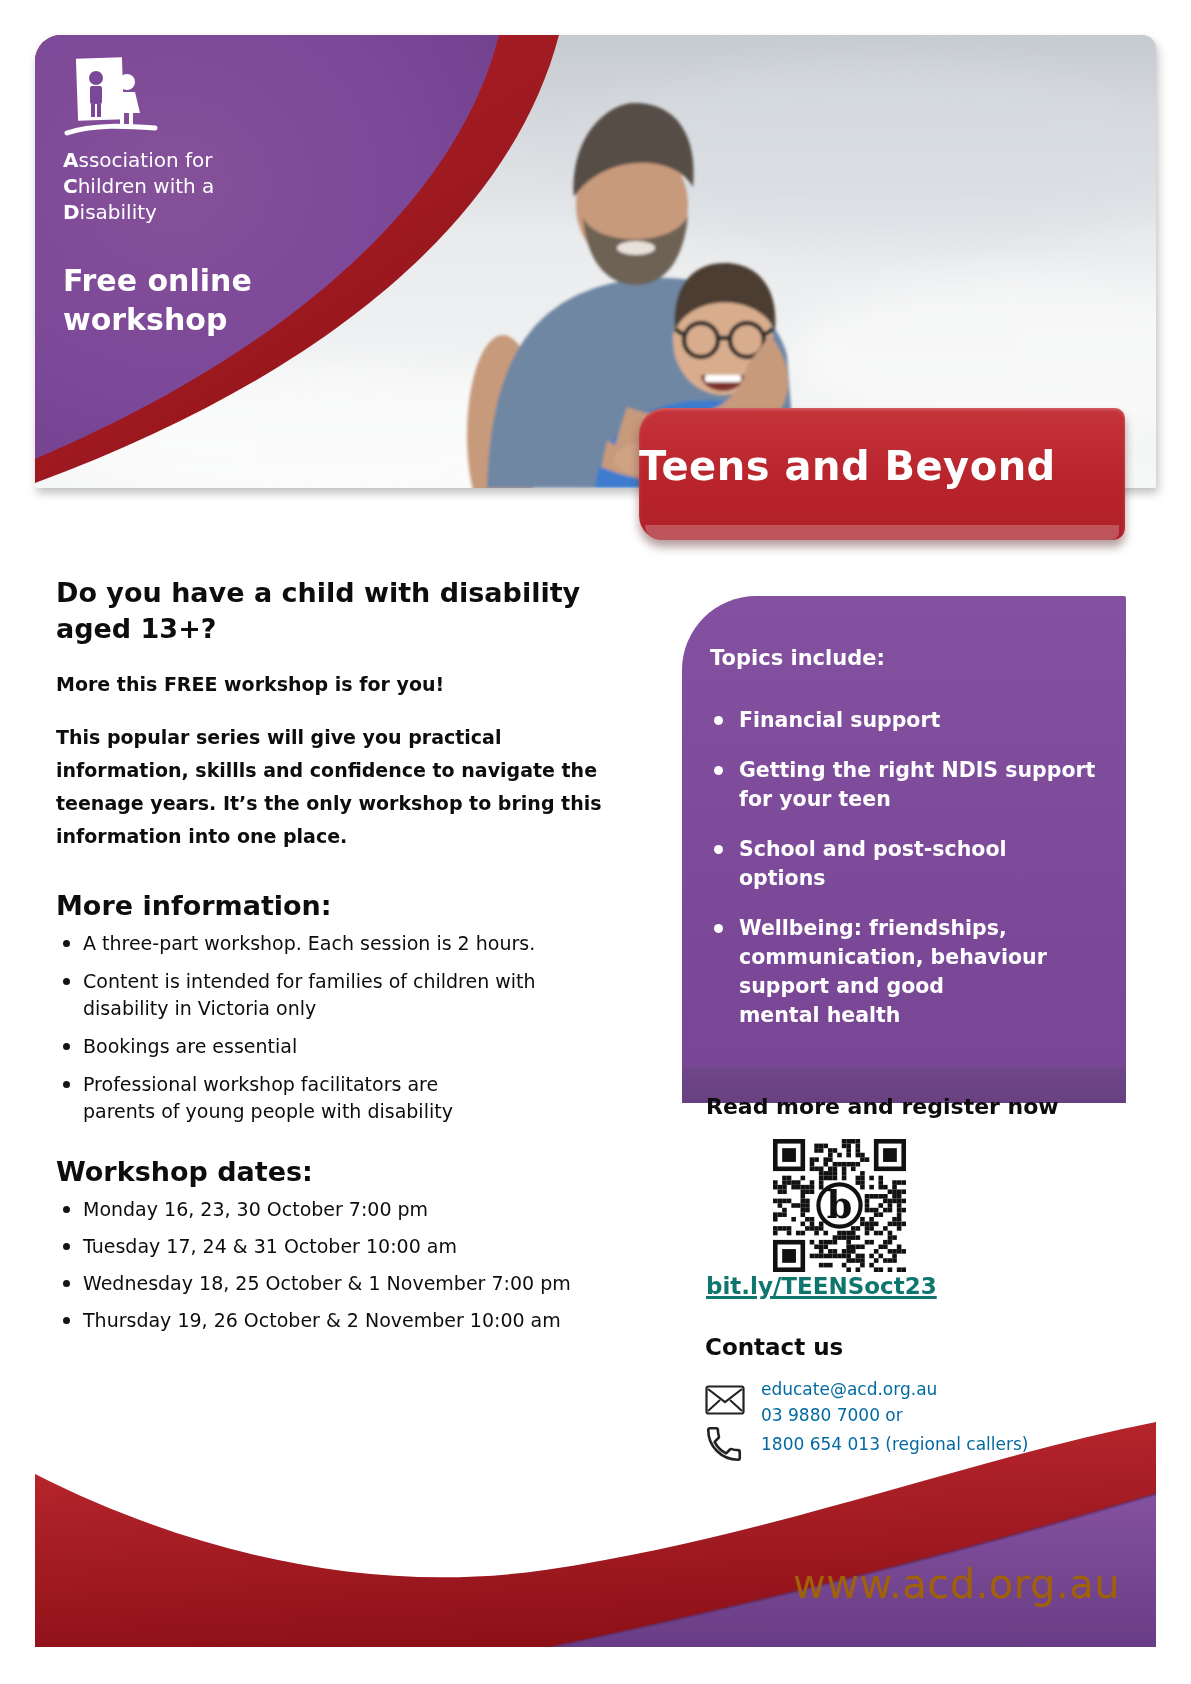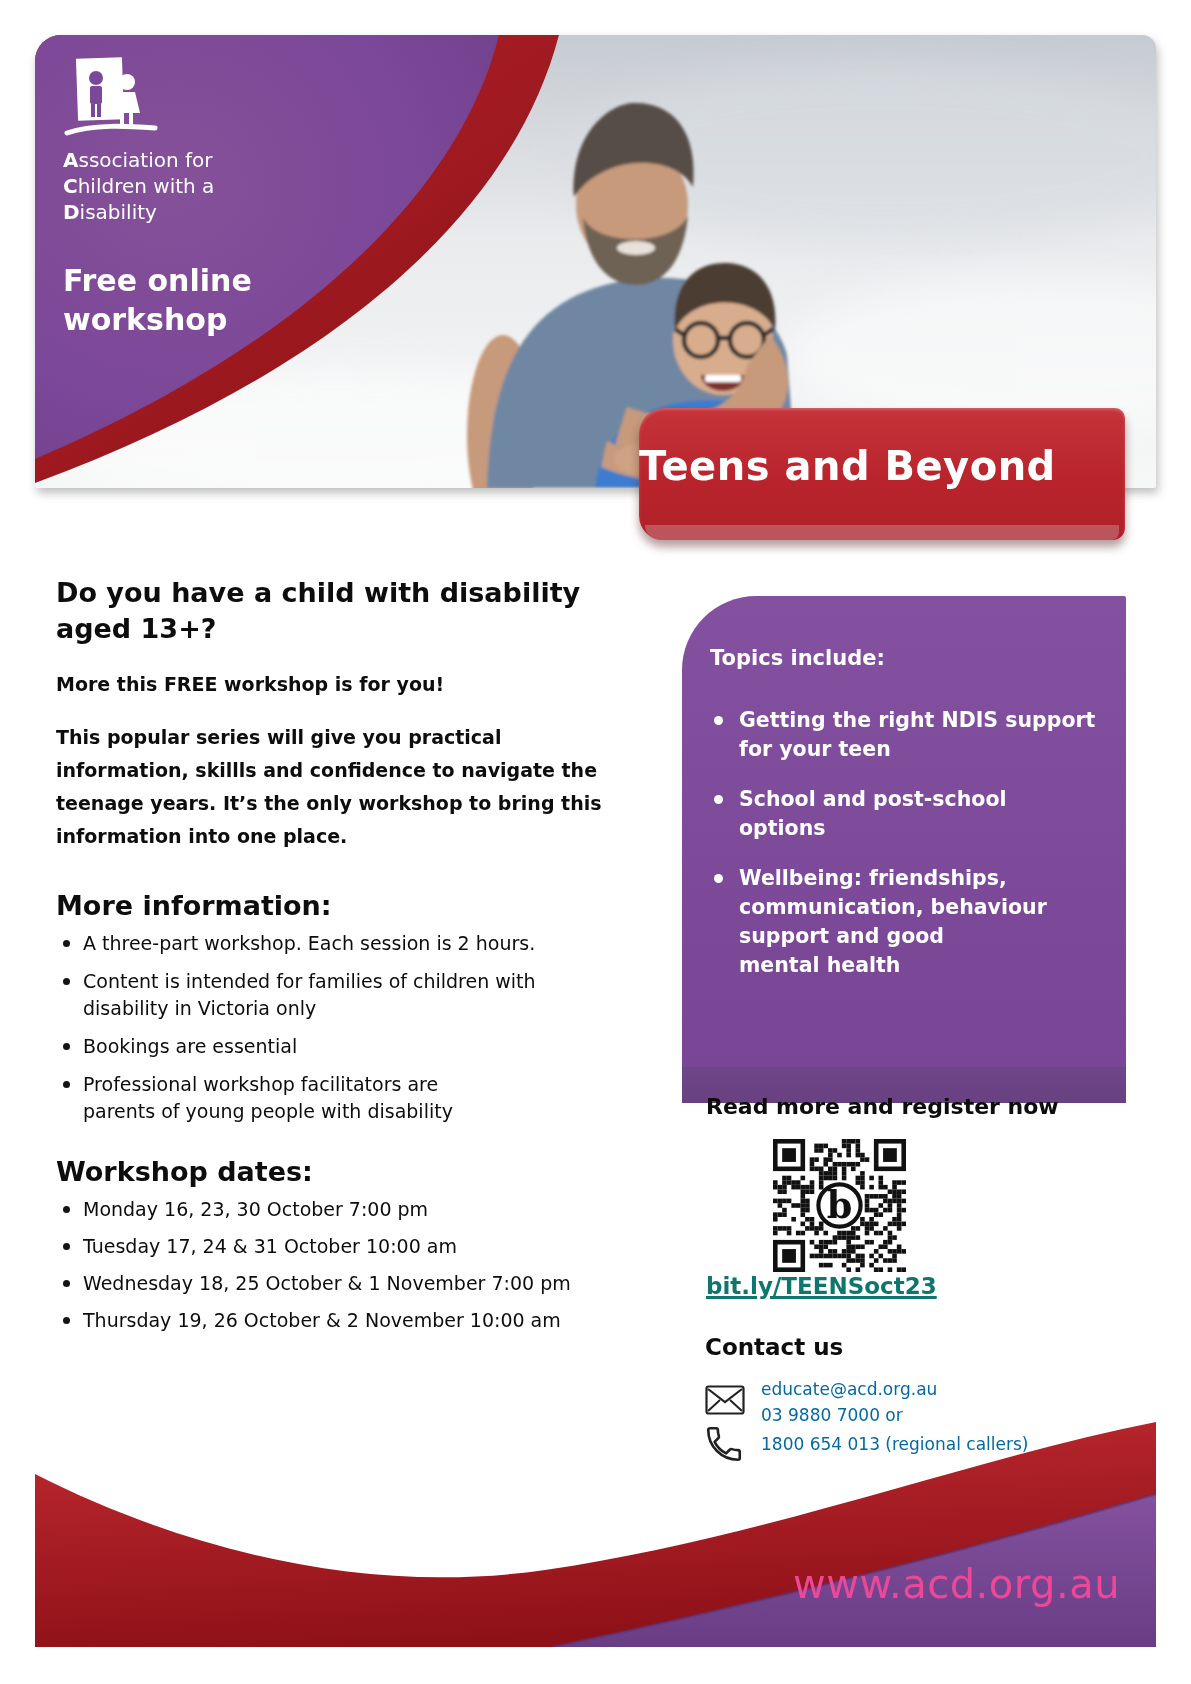--- a/index.html
+++ b/index.html
@@ -61,21 +61,21 @@
   .qr{position:absolute;left:773px;top:1139px;width:133px;height:133px;background:#fff;}
   .bitly{position:absolute;left:706px;top:1273px;font-size:23px;font-weight:bold;
          color:#0f766e;text-decoration:underline;text-decoration-thickness:2.5px;cursor:pointer;}
   .contact-h{position:absolute;left:705px;top:1334px;font-size:23px;font-weight:bold;}
   .icon-abs{position:absolute;}
   .c-line{position:absolute;left:761px;font-size:17px;line-height:22px;color:#0369a1;}
 
   
   .footer-svg{position:absolute;left:35px;top:1398px;}
   .website{position:absolute;left:670px;top:1561px;width:450px;text-align:right;
-           color:#ec4899;font-size:40px;font-weight:400;letter-spacing:.5px;}
+           color:#a16207;font-size:40px;font-weight:400;letter-spacing:.5px;}
 </style>
 </head>
 <body>
 
 <div class="page">
 
   <div class="photo-wrap">
 
     <svg class="photo-svg" width="1121" height="453" viewBox="0 0 1121 453">
       <defs>
@@ -196,20 +196,21 @@
       <li>Monday 16, 23, 30 October 7:00 pm</li>
       <li>Tuesday 17, 24 &amp; 31 October 10:00 am</li>
       <li>Wednesday 18, 25 October &amp; 1 November 7:00 pm</li>
       <li>Thursday 19, 26 October &amp; 2 November 10:00 am</li>
     </ul>
   </div>
 
   <div class="topics">
     <h2>Topics include:</h2>
     <ul>
+      <li>Financial support</li>
       <li>Getting the right NDIS support
 for your teen</li>
       <li>School and post-school
 options</li>
       <li>Wellbeing: friendships,
 communication, behaviour
 support and good
 mental health</li>
     </ul>
   </div>

